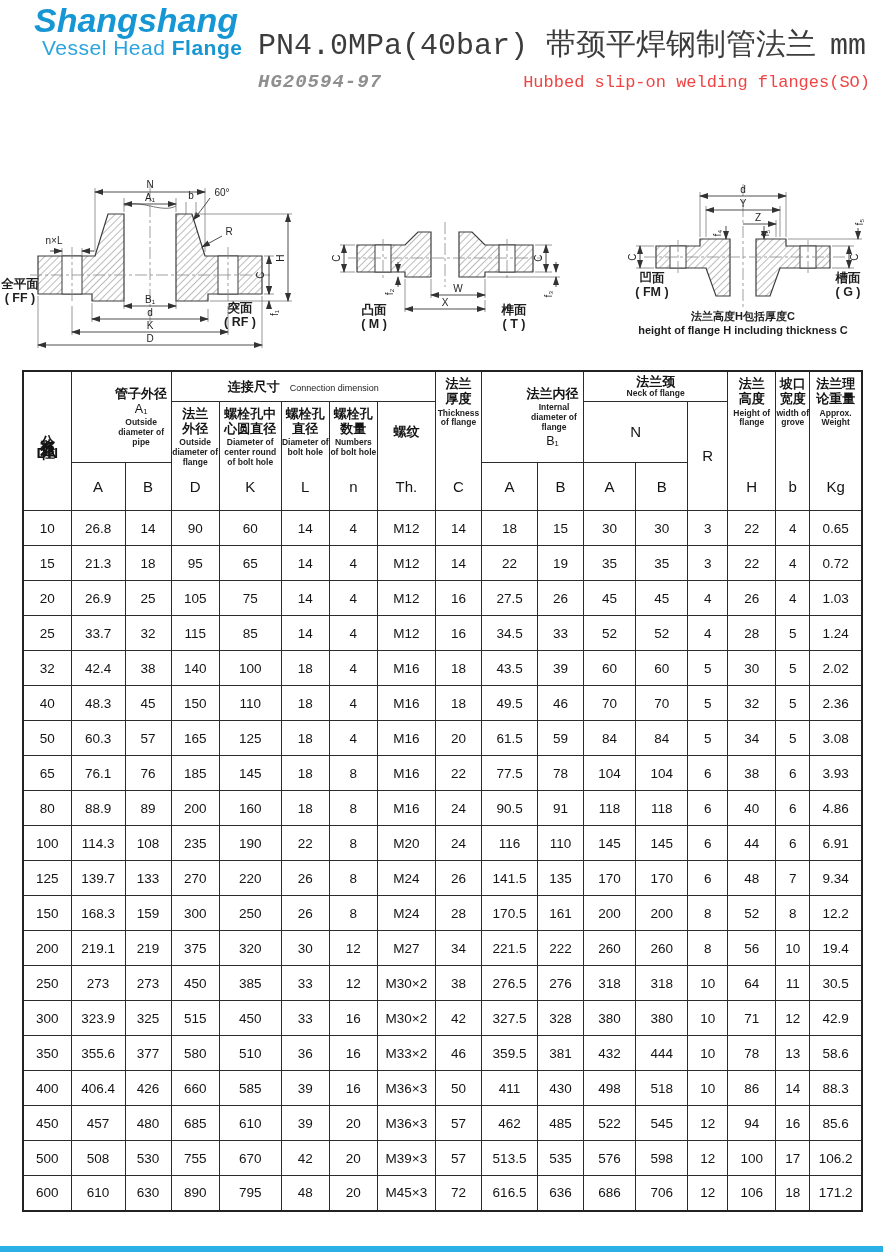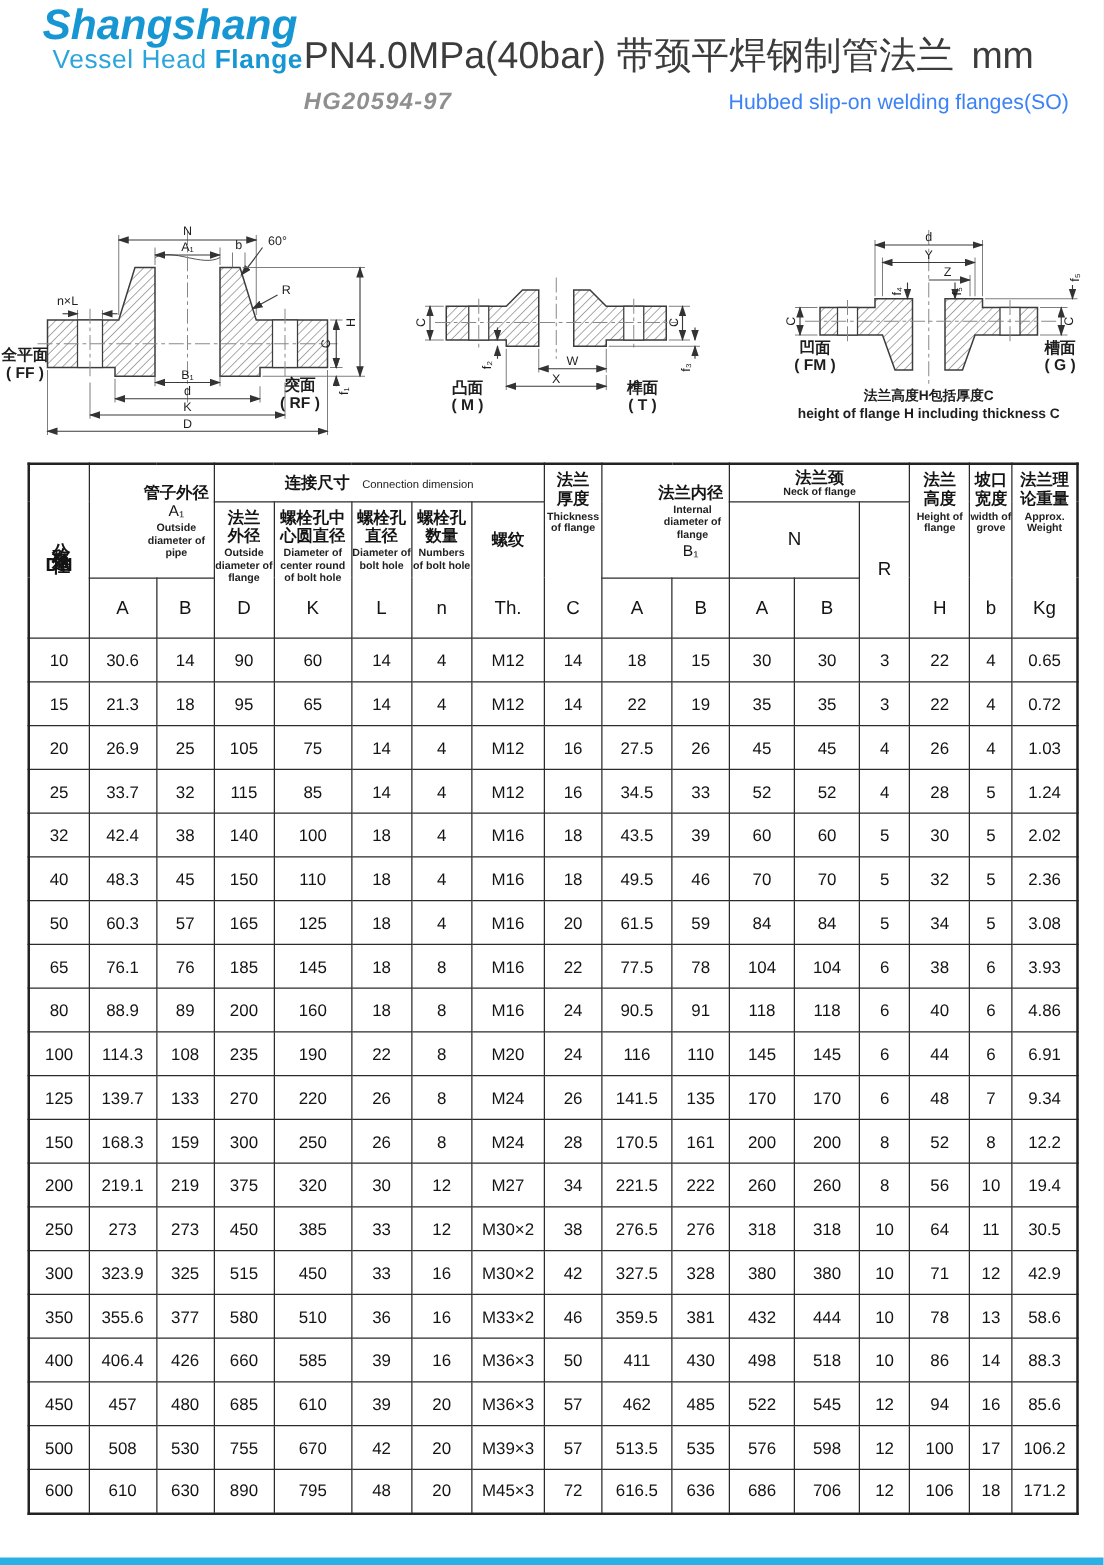--- a/index.html
+++ b/index.html
@@ -3,26 +3,26 @@
 <meta charset="utf-8">
 <style>
   html,body{margin:0;padding:0;background:#e8e8e8;font-family:"Liberation Sans",sans-serif;}
   .page{position:relative;width:883px;height:1252px;background:#ffffff;margin:0 auto;overflow:hidden;}
   
   .logo{position:absolute;left:34px;top:2px;}
   .logo-main{font-size:34px;font-weight:bold;font-style:italic;color:#1796d4;line-height:1.1;}
   .logo-sub{font-size:21px;color:#2ba4dc;padding-left:8px;margin-top:-3px;letter-spacing:0.5px;}
   .logo-sub .bold{font-weight:bold;color:#1796d4;}
   
-  .title-block{position:absolute;left:243px;top:24px;width:612px;}
+  .title-block{position:absolute;left:258px;top:24px;width:612px;font-family:Liberation Mono, monospace;}
   .title{font-size:30px;color:#3c3c3c;white-space:nowrap;}
   .title .unit{margin-left:14px;}
   .title-row2{display:flex;justify-content:space-between;align-items:baseline;margin-top:6px;}
   .standard{font-size:19px;font-weight:bold;font-style:italic;color:#8f8f8f;letter-spacing:1px;}
-  .subtitle{font-size:17px;color:#3b82f6;}
+  .subtitle{font-size:17px;color:#ef4444;}
   
   .drw{position:absolute;}
   .hp{fill:url(#hatch);stroke:#3c3c3c;stroke-width:1.2;}
   .wh{fill:#ffffff;stroke:#3c3c3c;stroke-width:1;}
   .thin{fill:none;stroke:#555;stroke-width:0.8;}
   .cl{stroke:#888;stroke-width:0.8;stroke-dasharray:12 3 3 3;fill:none;}
   .dim{stroke:#3a3a3a;stroke-width:0.9;fill:none;}
   .ext{stroke:#6a6a6a;stroke-width:0.7;}
   .ldr{stroke:#3a3a3a;stroke-width:0.9;fill:none;}
   text.dl{font-size:10px;fill:#1e1e1e;text-anchor:middle;}
@@ -347,21 +347,21 @@
         <th class="lt">B</th>
         <th class="lt">A</th>
         <th class="lt">B</th>
         <th class="lt">A</th>
         <th class="lt">B</th>
       </tr>
     </thead>
     <tbody>
         <tr>
           <td>10</td>
-          <td>30.6</td>
+          <td>26.8</td>
           <td>14</td>
           <td>90</td>
           <td>60</td>
           <td>14</td>
           <td>4</td>
           <td>M12</td>
           <td>14</td>
           <td>18</td>
           <td>15</td>
           <td>30</td>

